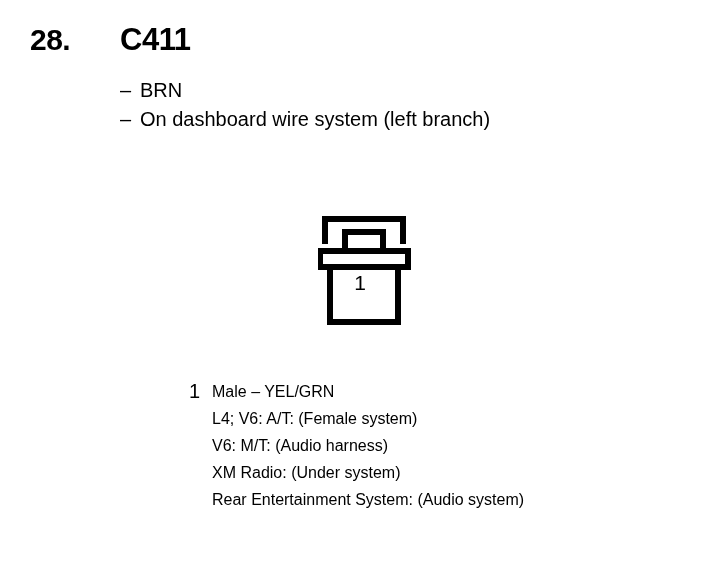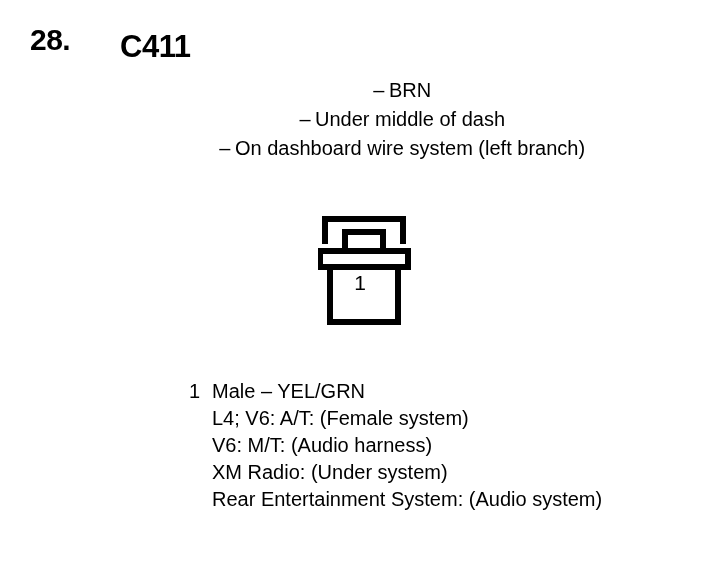--- a/index.html
+++ b/index.html
@@ -29,34 +29,33 @@
     left: 30px;
     top: 0;
     font-size: 30px;
     font-weight: bold;
     letter-spacing: -0.5px;
     line-height: 36px;
   }
   #connector-id {
     position: absolute;
     left: 120px;
-    top: 7px;
+    top: 0;
     font-size: 31px;
     font-weight: bold;
     letter-spacing: -0.5px;
     line-height: 36px;
   }
 
   
   #description-list {
     position: absolute;
     left: 120px;
     top: 76px;
     width: 560px;
-    text-align: center;
   }
   .description-line {
     font-size: 20px;
     line-height: 29px;
     white-space: nowrap;
     display: block;
   }
   .description-dash {
     display: inline-block;
     width: 20px;
@@ -99,40 +98,37 @@
     width: 24px;
     flex: 0 0 24px;
     font-size: 20px;
     line-height: 27px;
     text-align: right;
   }
   .legend-lines {
     padding-left: 12px;
   }
   .legend-line {
-    font-size: 20px;
+    font-size: 16px;
     line-height: 27px;
     white-space: nowrap;
     display: block;
   }
 </style>
 </head>
 <body>
 
 <div id="header">
   <div id="entry-number">28.</div>
   <div id="connector-id">C411</div>
 </div>
 
 <div id="description-list">
   <div class="description-line">
     <span class="description-dash">–</span><span>BRN</span>
-  </div>
-  <div class="description-line">
-    <span class="description-dash">–</span><span>Under middle of dash</span>
   </div>
   <div class="description-line">
     <span class="description-dash">–</span><span>On dashboard wire system (left branch)</span>
   </div>
 </div>
 
 <div id="connector-figure">
   <svg id="connector-svg" width="96" height="112" viewBox="0 0 96 112">
 
     <path d="M7 28 L7 3 L85 3 L85 28" fill="none" stroke="#000000" stroke-width="6"></path>

